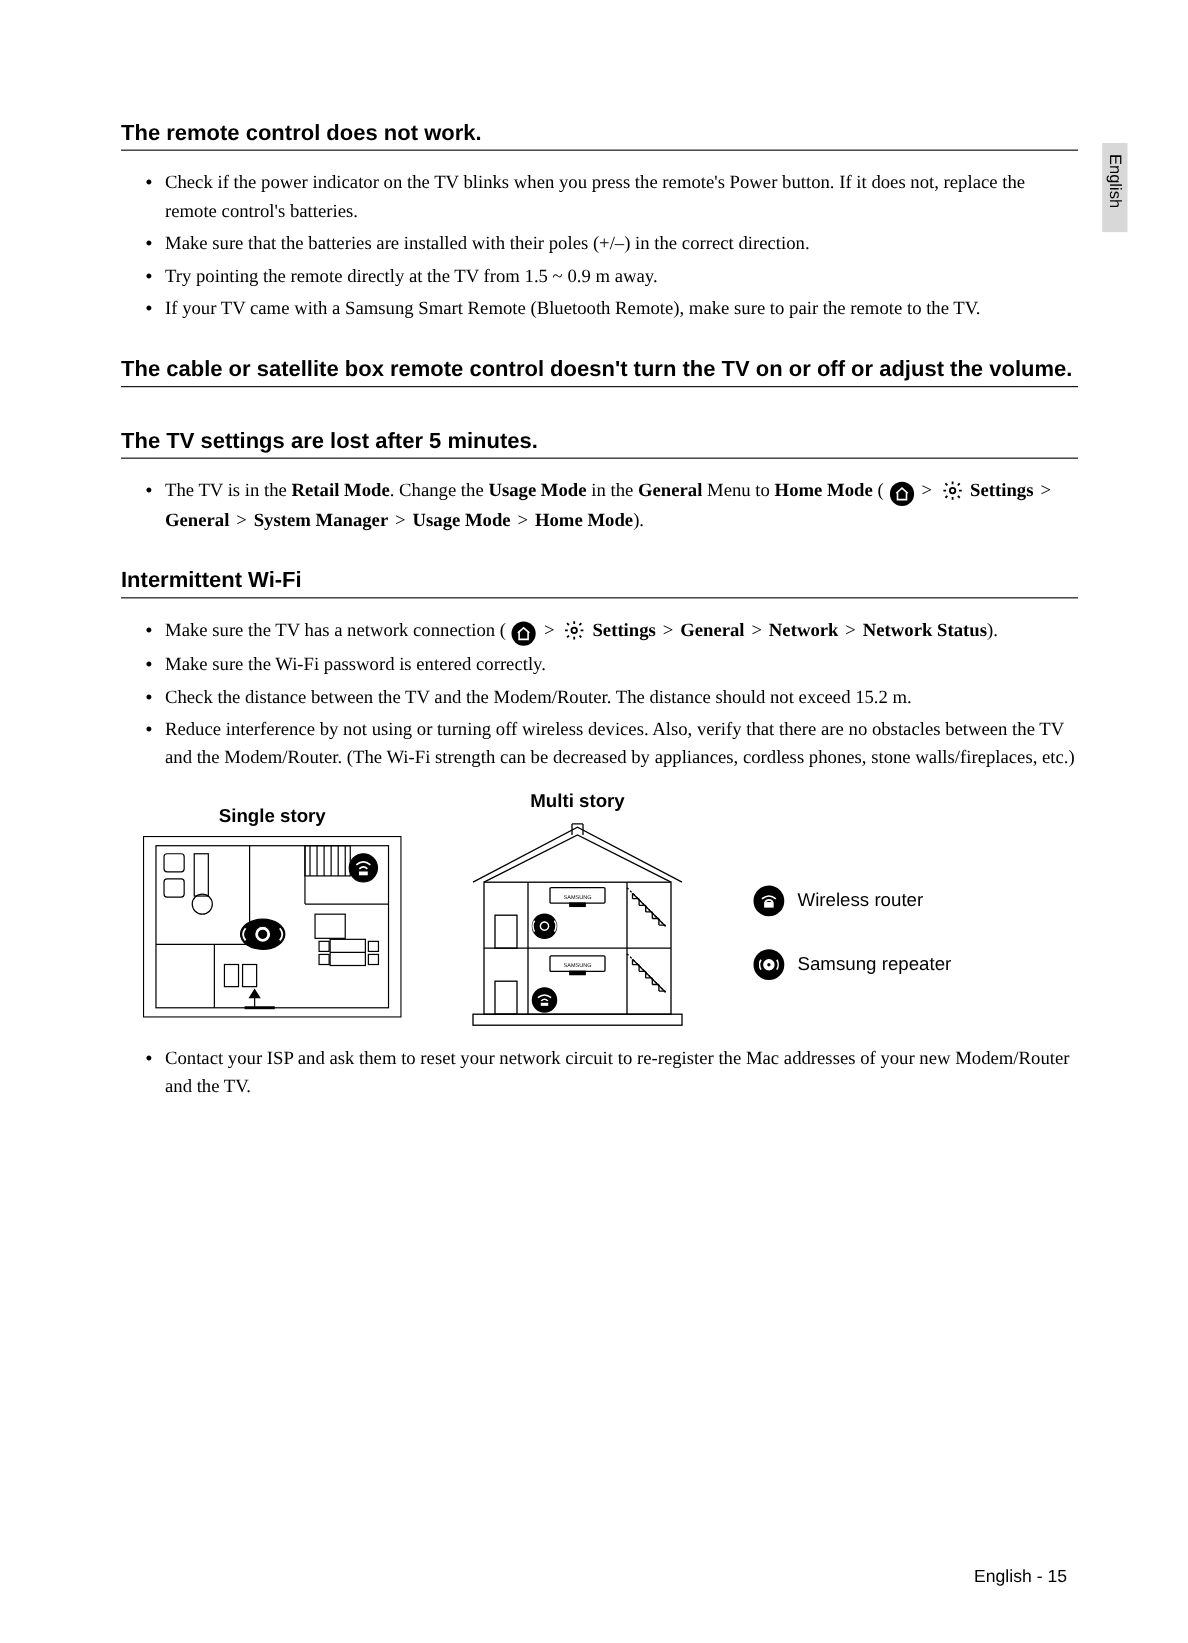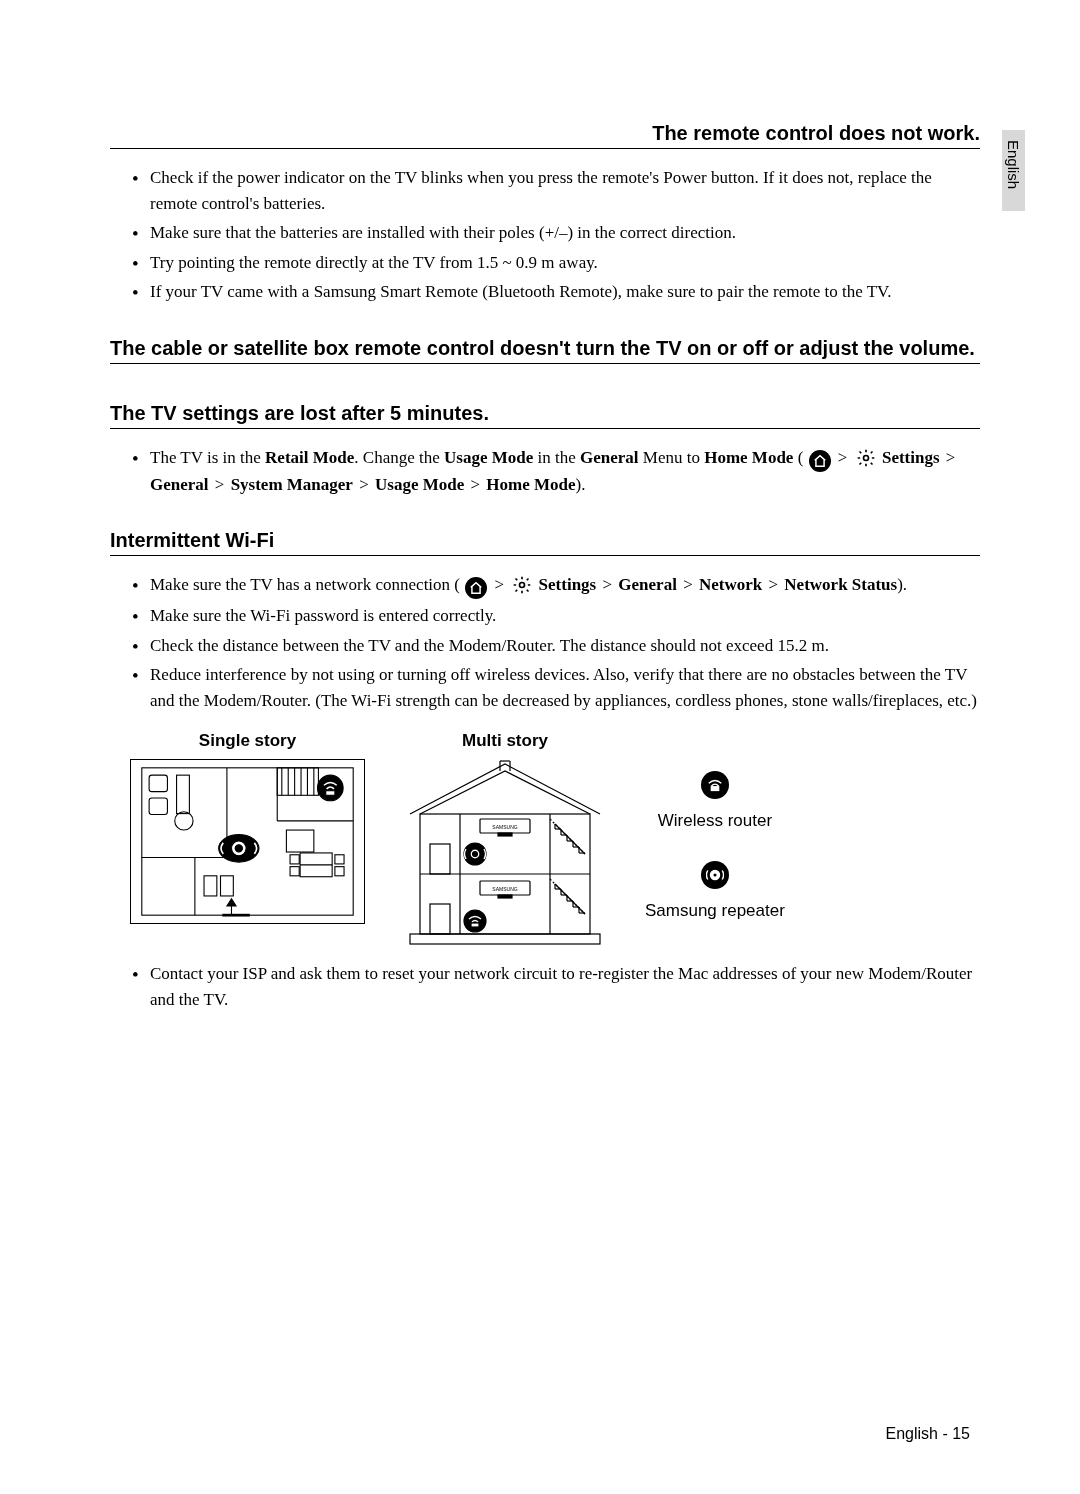--- a/index.html
+++ b/index.html
@@ -30,21 +30,21 @@
   }
   .section-title {
     font-weight: bold;
     font-size: 20px;
     border-bottom: 1px solid #000;
     padding-bottom: 3px;
     margin: 28px 0 10px 0;
     display: inline-block;
     width: 100%;
   }
-  .section-title.first { margin-top: 12px; text-align: right; }
+  .section-title.first { margin-top: 0; }
   ul.bullets {
     list-style: none;
     padding-left: 22px;
     margin: 6px 0 0 0;
   }
   ul.bullets > li {
     position: relative;
     padding-left: 18px;
     font-size: 17px;
     line-height: 1.5;
@@ -76,35 +76,35 @@
     display: inline-flex;
     align-items: center;
     justify-content: center;
     width: 22px;
     height: 22px;
     vertical-align: -5px;
     margin: 0 1px;
   }
   .diagram-row {
     display: flex;
-    gap: 40px;
+    gap: 60px;
     margin: 18px 0 8px 20px;
-    align-items: flex-start;
+    align-items: center;
   }
   .diagram-block { text-align: center; }
   .diagram-title { font-weight: bold; font-size: 17px; margin-bottom: 8px; }
   .diagram-img {
     border: 1.5px solid #000;
     background: #fff;
     position: relative;
   }
   .diagram-single { width: 235px; height: 165px; padding: 6px; }
   .diagram-multi  { width: 200px; height: 190px; }
   .legend-col { display: flex; flex-direction: column; gap: 30px; font-size: 17px; margin-top: 40px; }
-  .legend-item { display: flex; align-items: center; gap: 12px; flex-direction: column; }
+  .legend-item { display: flex; align-items: center; gap: 12px; }
   .legend-icon {
     width: 28px; height: 28px; background: #000; border-radius: 50%;
     display: inline-flex; align-items: center; justify-content: center;
   }
   .page-footer {
     position: absolute;
     bottom: 51px;
     right: 110px;
     font-size: 16px;
   }

